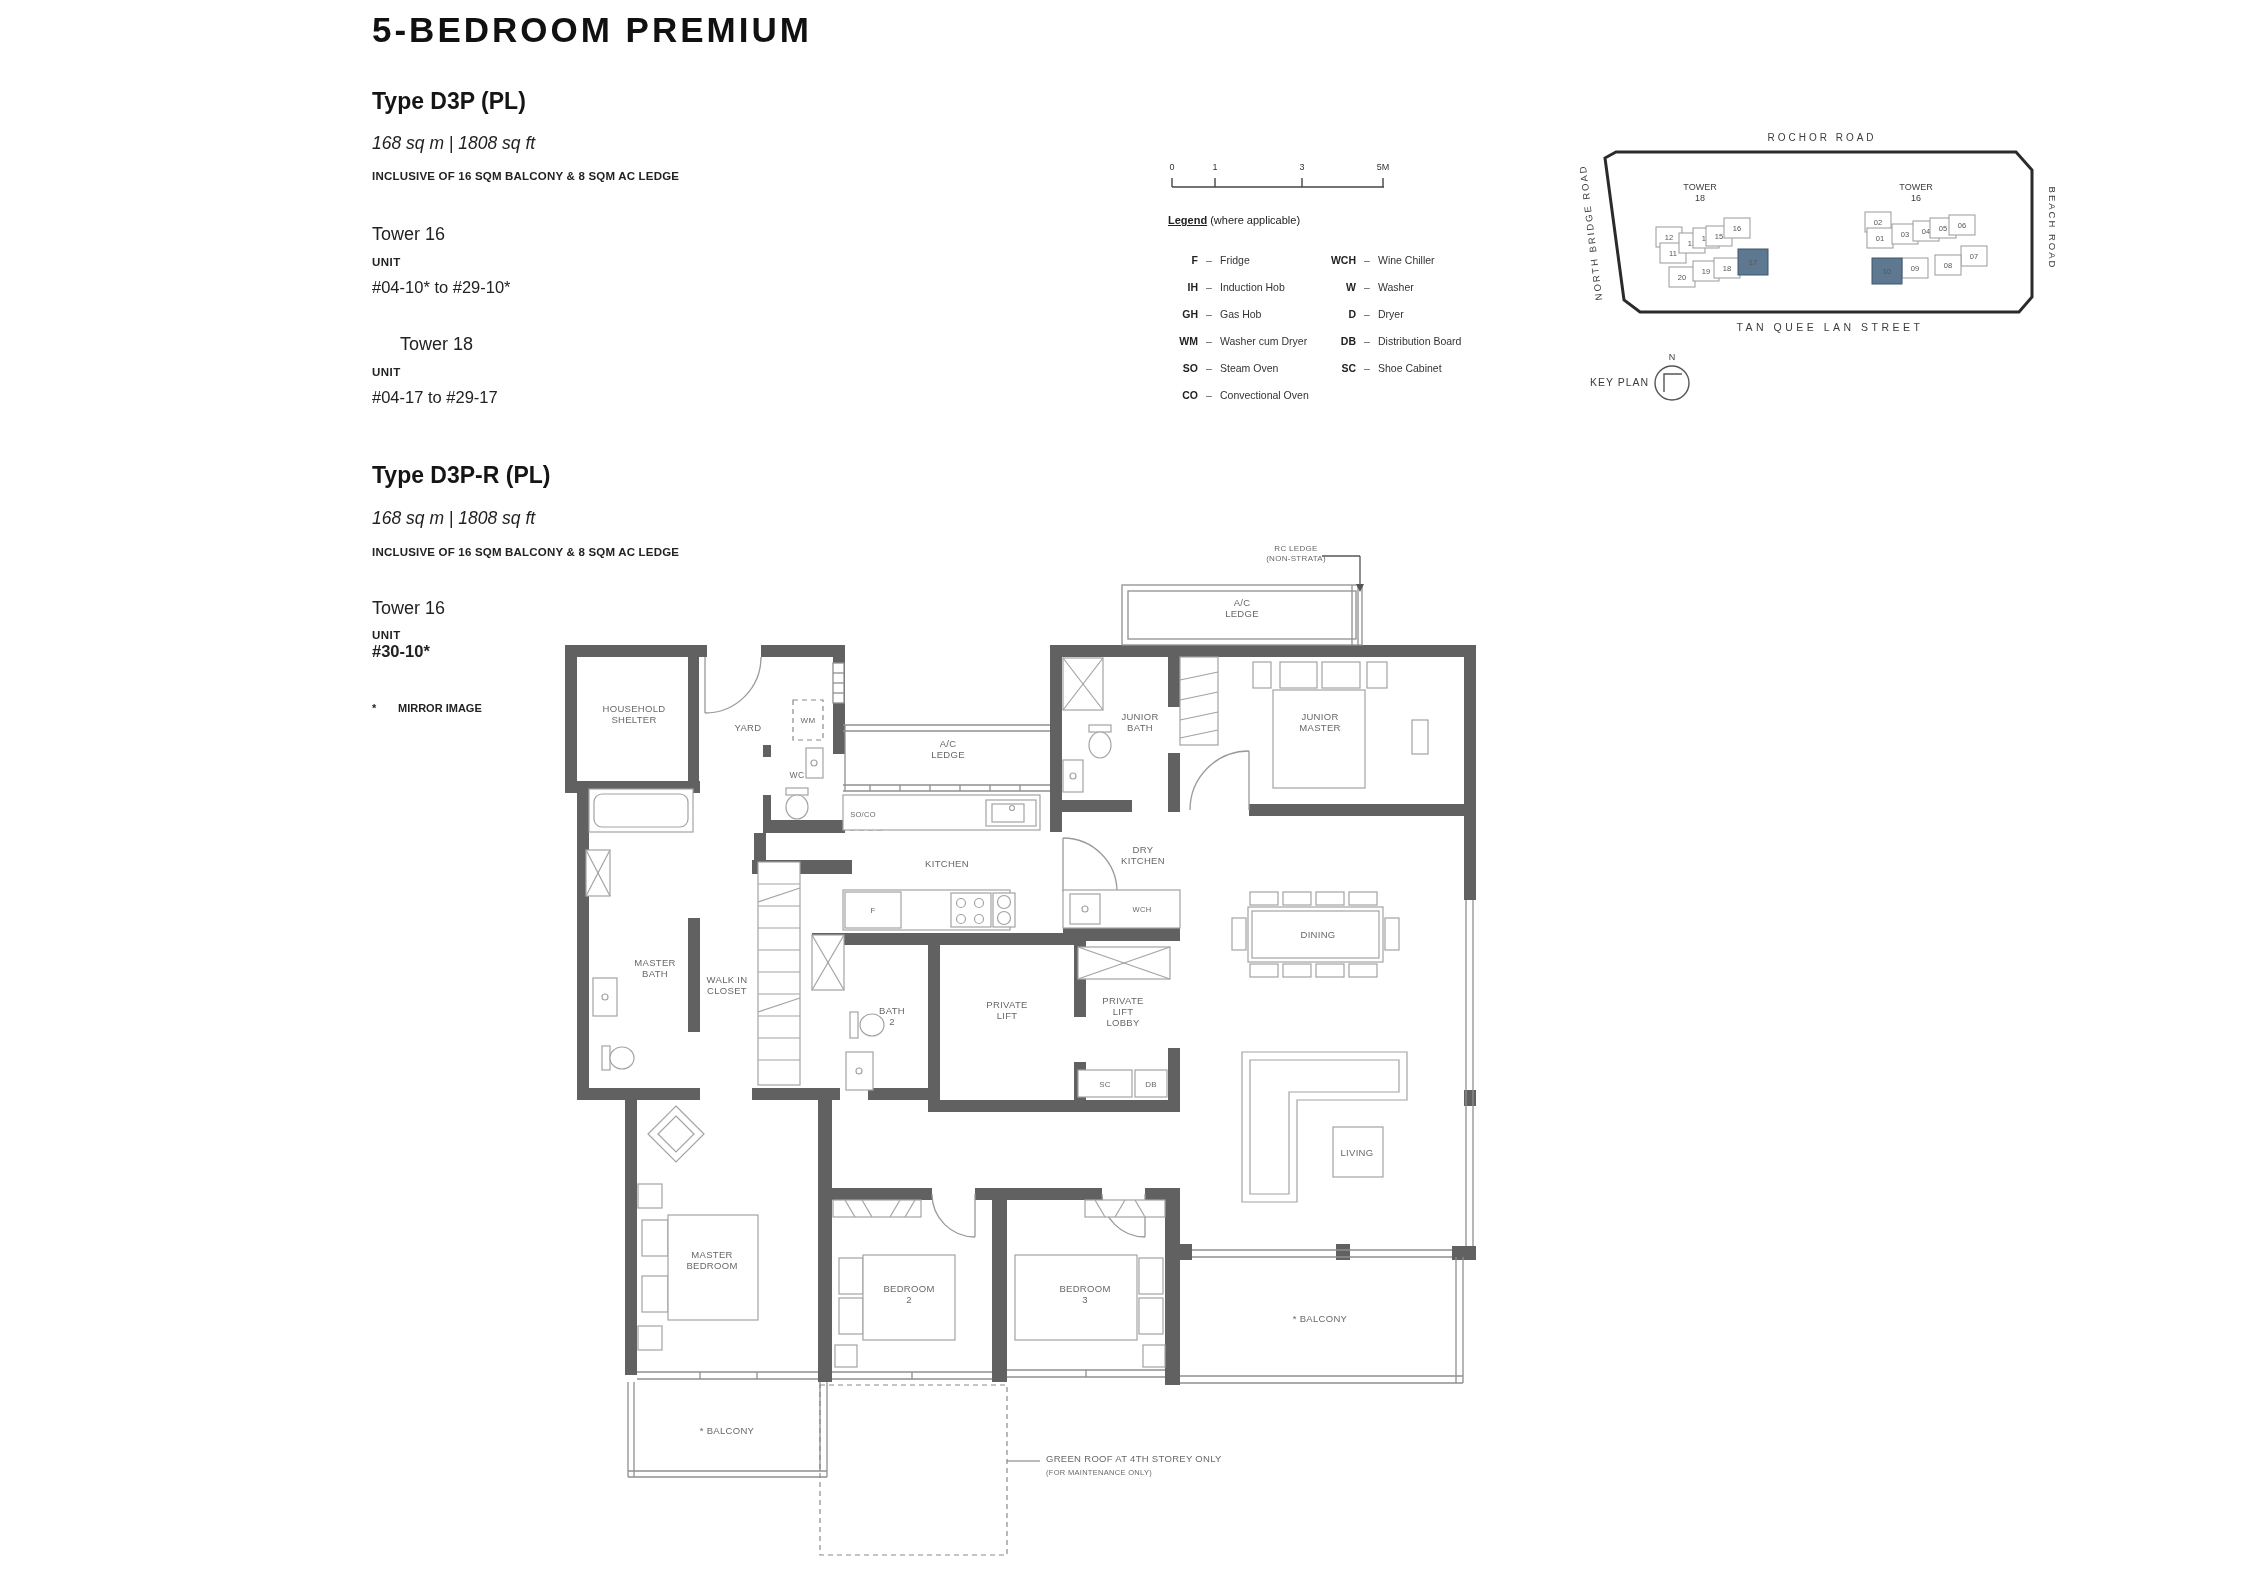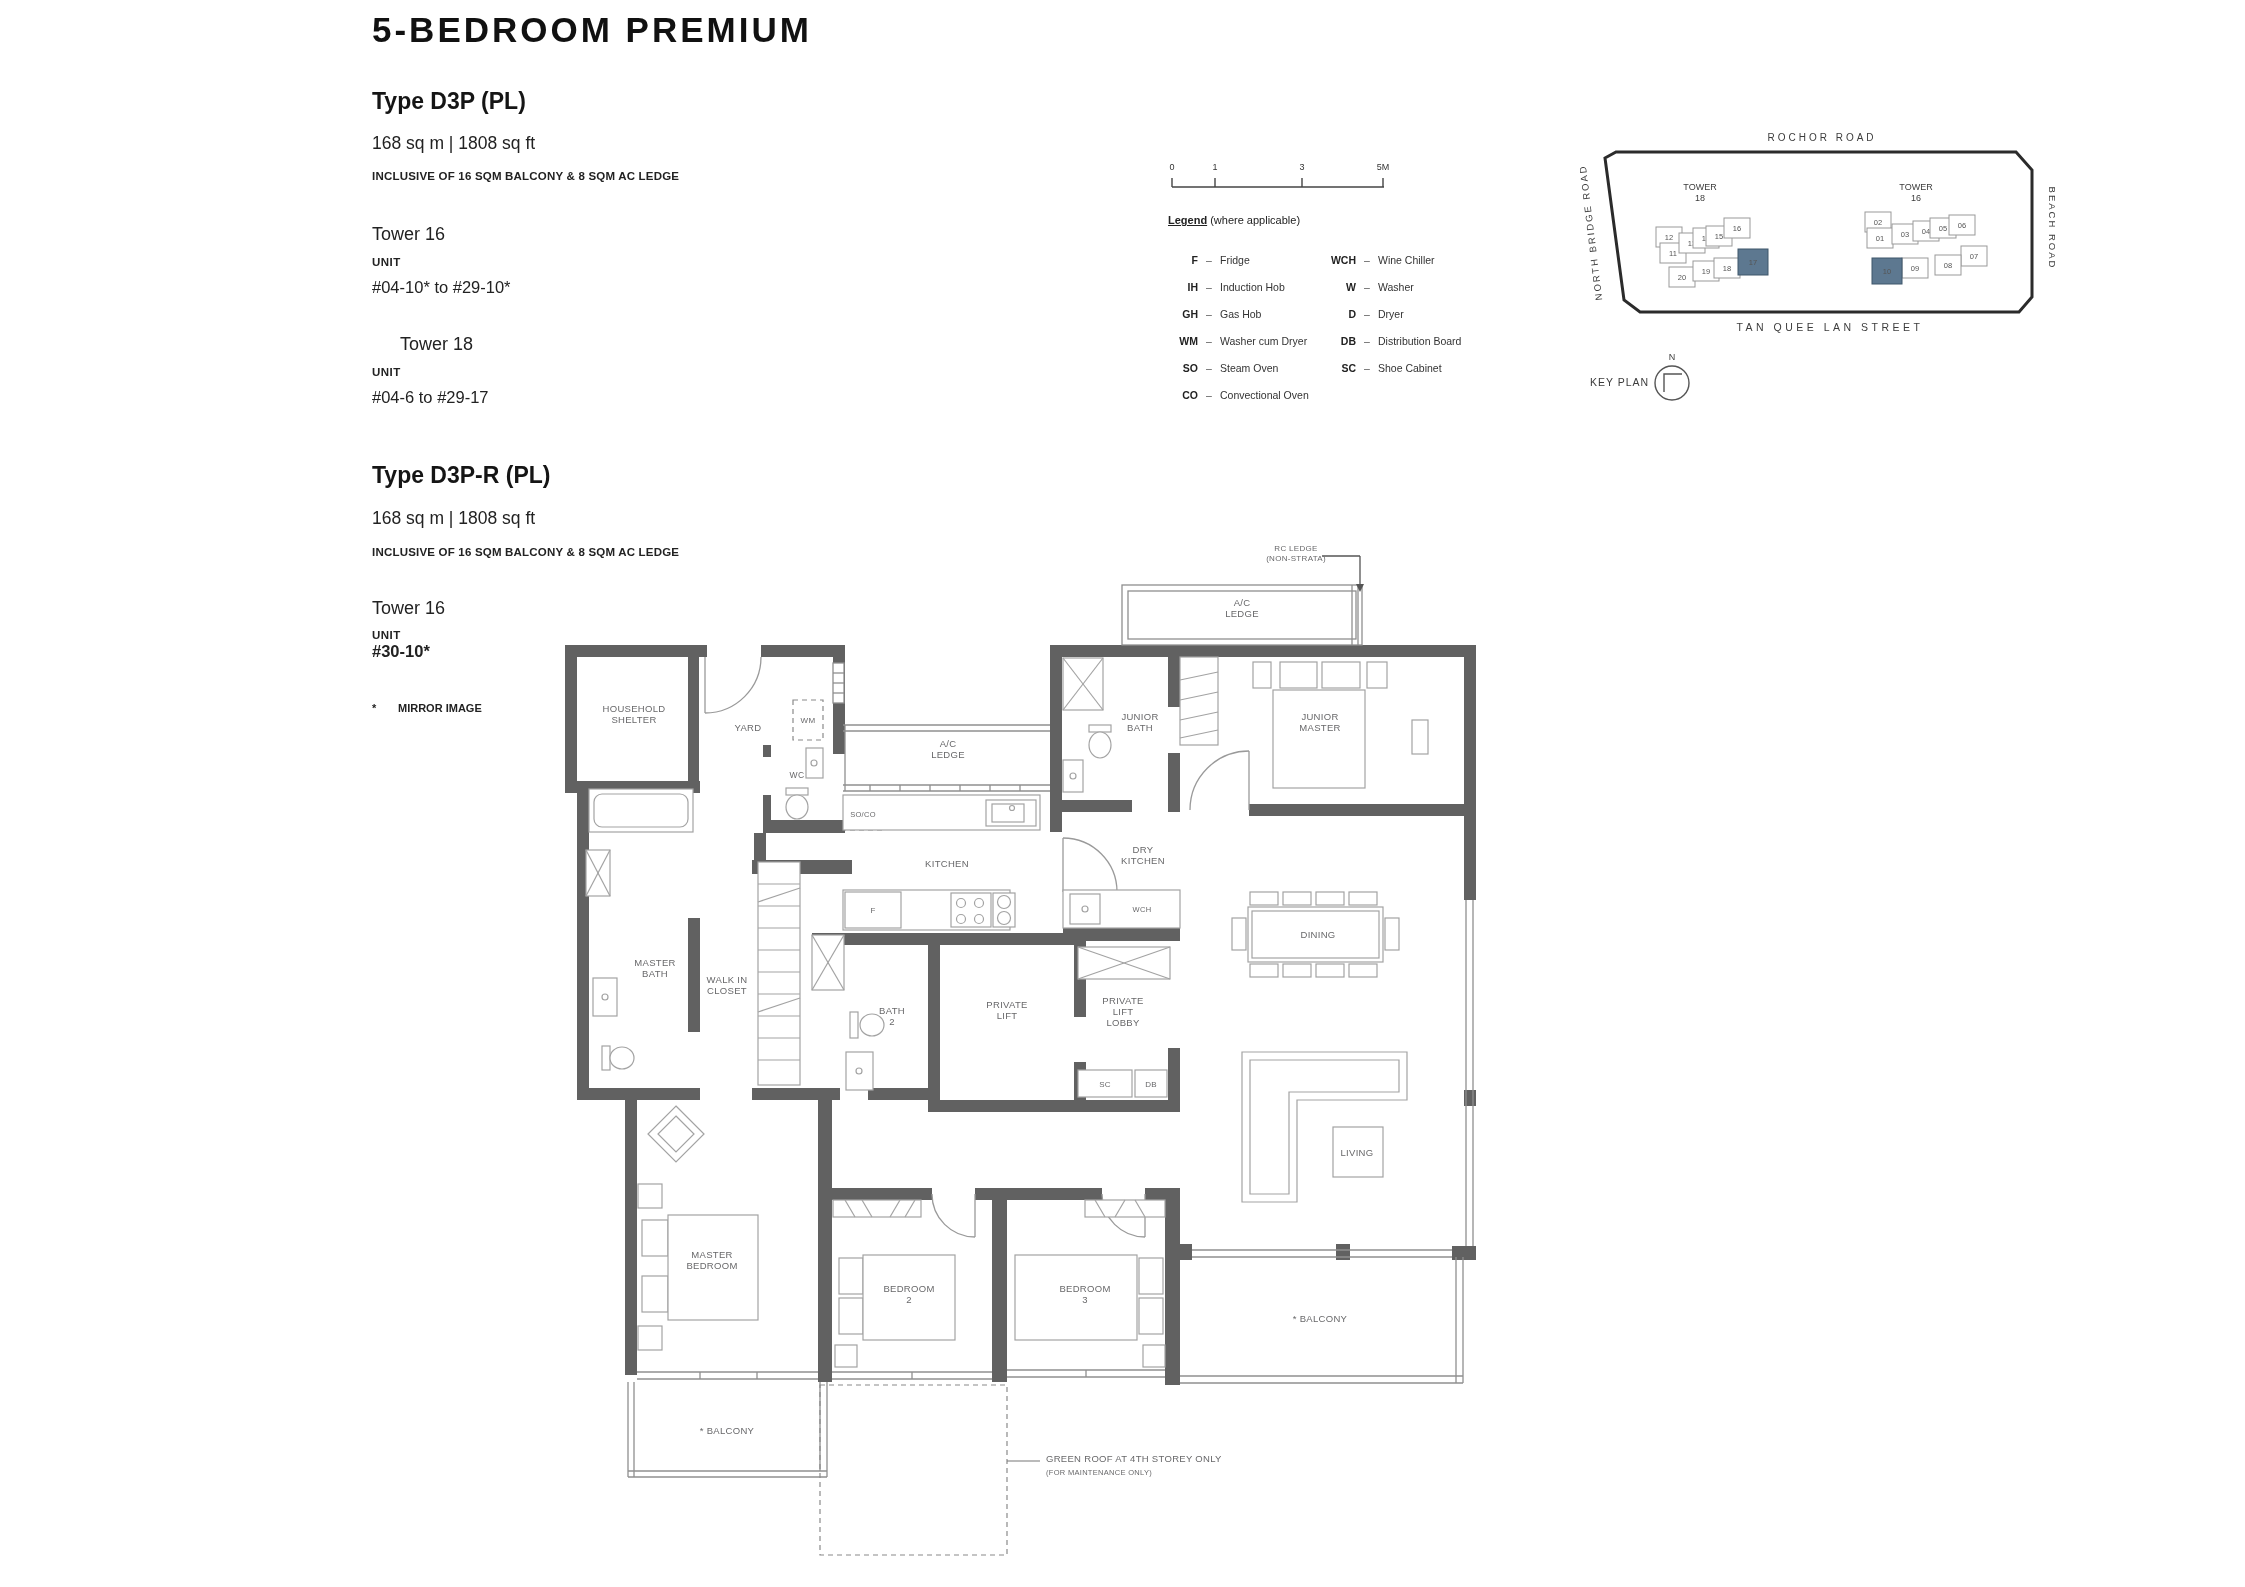--- a/index.html
+++ b/index.html
@@ -2,21 +2,21 @@
 <html><head>
 <meta charset="utf-8">
 <style>
   html,body{margin:0;padding:0;background:#ffffff;}
   .canvas{position:relative;width:2245px;height:1587px;background:#fff;overflow:hidden;
           font-family:"Liberation Sans", sans-serif;color:#1c1c1c;}
   .abs{position:absolute;}
   
   .page-title{left:372px;top:10px;font-size:35px;font-weight:bold;letter-spacing:3px;color:#111;}
   .type-heading{font-size:23px;font-weight:bold;color:#151515;}
-  .area-line{font-size:17.5px;color:#222;}
+  .area-line{font-size:17.5px;color:#222;font-style:italic;}
   .inclusive-line{font-size:11.5px;font-weight:bold;color:#222;letter-spacing:0.2px;}
   .tower-name{font-size:18px;color:#222;}
   .unit-label{font-size:11.5px;font-weight:bold;letter-spacing:0.5px;color:#222;}
   .unit-range{font-size:16.5px;color:#222;}
   .mirror-note{font-size:11px;font-weight:bold;color:#222;}
   .mirror-note .star{display:inline-block;width:26px;}
   
   .legend-title{font-size:11px;color:#222;}
   .legend-title b{font-weight:bold;text-decoration:underline;}
   .lg-col{position:absolute;top:0;left:0;}
@@ -41,21 +41,21 @@
   <div class="abs type-heading" style="left:372px;top:88px;">Type D3P (PL)</div>
   <div class="abs area-line" style="left:372px;top:133px;">168 sq m | 1808 sq ft</div>
   <div class="abs inclusive-line" style="left:372px;top:170px;">INCLUSIVE OF 16 SQM BALCONY &amp; 8 SQM AC LEDGE</div>
 
   <div class="abs tower-name" style="left:372px;top:224px;">Tower 16</div>
   <div class="abs unit-label" style="left:372px;top:256px;">UNIT</div>
   <div class="abs unit-range" style="left:372px;top:278px;">#04-10* to #29-10*</div>
 
   <div class="abs tower-name" style="left:372px;top:334px;margin-left:28px;">Tower 18</div>
   <div class="abs unit-label" style="left:372px;top:366px;">UNIT</div>
-  <div class="abs unit-range" style="left:372px;top:388px;">#04-6 to #29-17</div>
+  <div class="abs unit-range" style="left:372px;top:388px;">#04-17 to #29-17</div>
 
   <div class="abs type-heading" style="left:372px;top:462px;">Type D3P-R (PL)</div>
   <div class="abs area-line" style="left:372px;top:508px;">168 sq m | 1808 sq ft</div>
   <div class="abs inclusive-line" style="left:372px;top:546px;">INCLUSIVE OF 16 SQM BALCONY &amp; 8 SQM AC LEDGE</div>
 
   <div class="abs tower-name" style="left:372px;top:598px;">Tower 16</div>
   <div class="abs unit-label" style="left:372px;top:629px;">UNIT</div>
   <div class="abs unit-range" style="left:372px;top:642px;font-weight:bold;">#30-10*</div>
 
   <div class="abs mirror-note" style="left:372px;top:702px;"><span class="star">*</span><span>MIRROR IMAGE</span></div>

